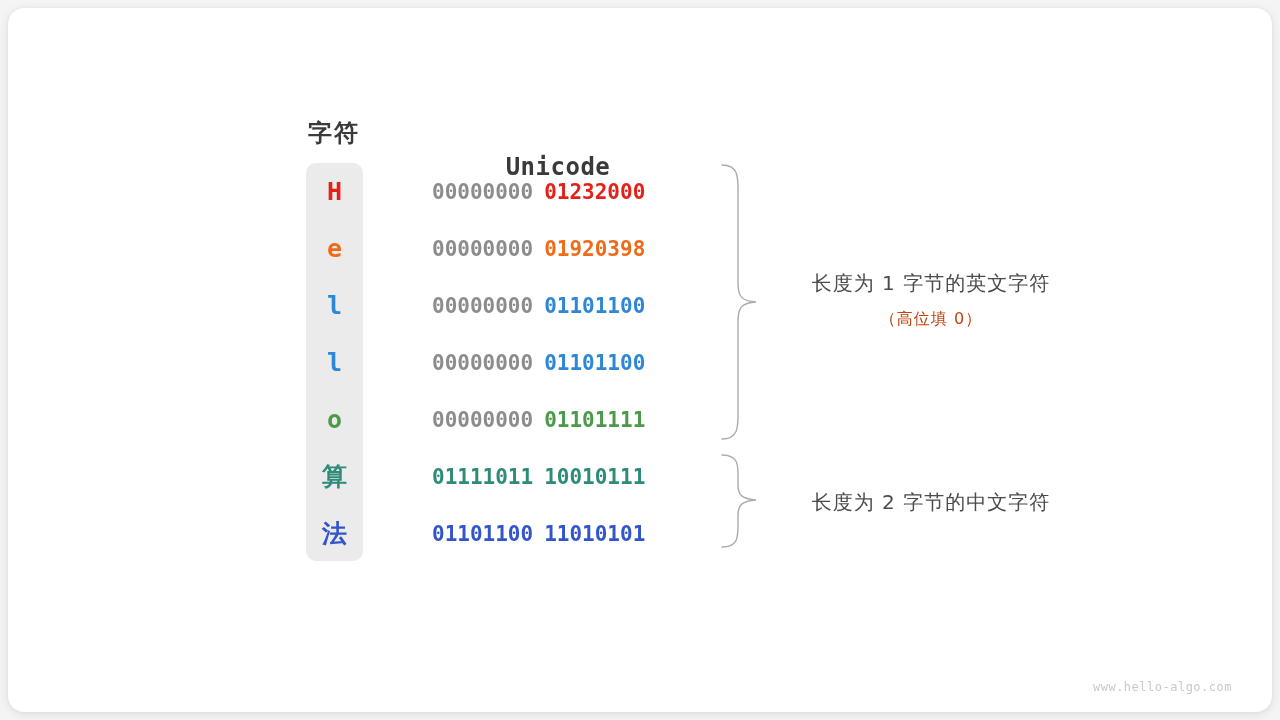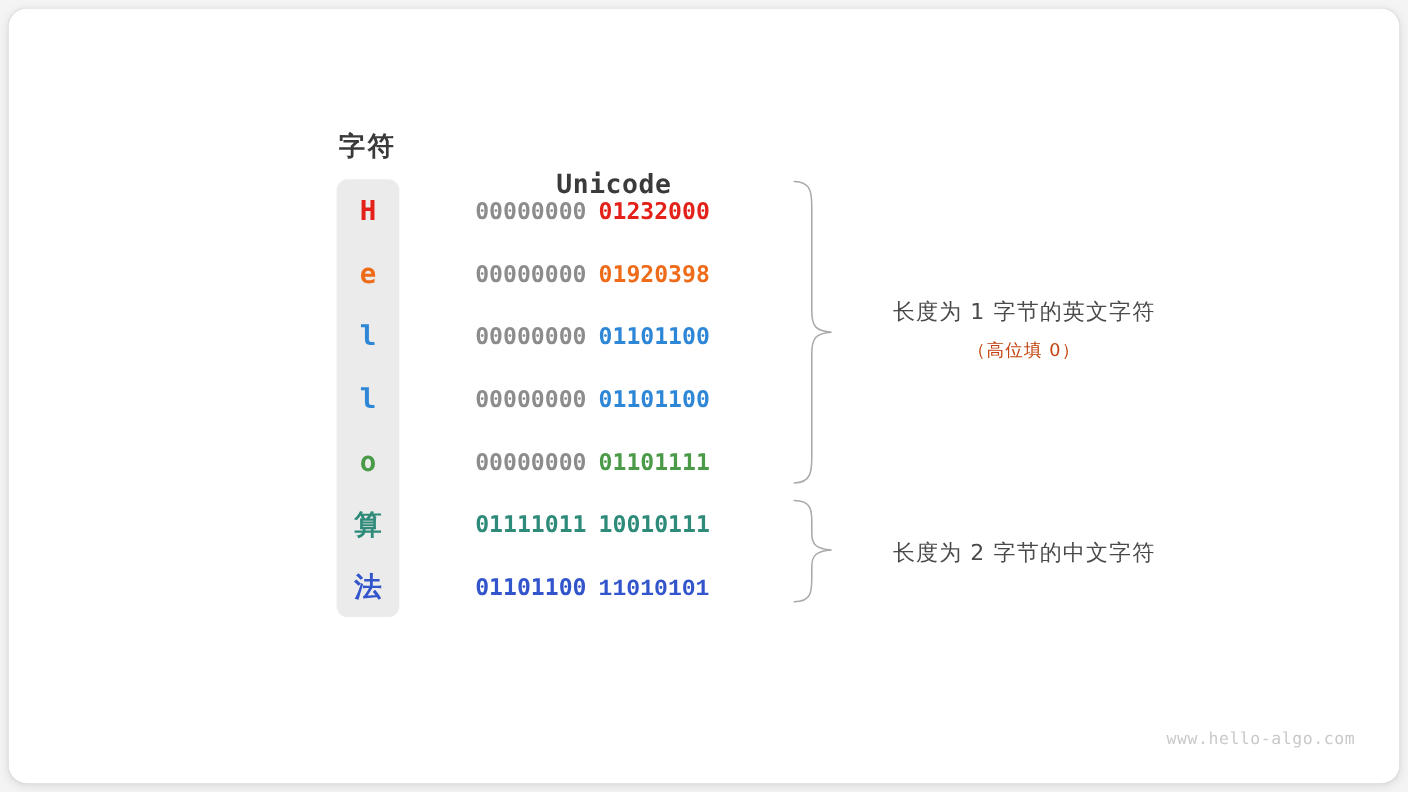--- a/index.html
+++ b/index.html
@@ -97,23 +97,23 @@
     letter-spacing:1px;
     display:block;
     margin-top:12px;
   }
   #annot-1 { left:766px; top:270px; width:330px; }
   #annot-2 { left:766px; top:489px; width:330px; }
 
   
   #watermark {
     position:absolute;
-    right:48px; bottom:40px;
+    right:48px; bottom:26px;
     font-family:"DejaVu Sans Mono", monospace;
-    font-size:15px;
+    font-size:12px;
     color:#c9c9c9;
     letter-spacing:0.5px;
   }
 </style>
 </head>
 <body>
 
 <div id="canvas">
   <div class="card"></div>
 
@@ -129,21 +129,21 @@
       <div class="bin-row" style="top: 232px;"><span style="color: rgb(140, 140, 140);">00000000</span><span class="sp"></span><span style="color: rgb(238, 108, 25);">01920398</span></div>
       <div class="char-cell" style="top: 289px; color: rgb(46, 134, 214);">l</div>
       <div class="bin-row" style="top: 289px;"><span style="color: rgb(140, 140, 140);">00000000</span><span class="sp"></span><span style="color: rgb(46, 134, 214);">01101100</span></div>
       <div class="char-cell" style="top: 346px; color: rgb(46, 134, 214);">l</div>
       <div class="bin-row" style="top: 346px;"><span style="color: rgb(140, 140, 140);">00000000</span><span class="sp"></span><span style="color: rgb(46, 134, 214);">01101100</span></div>
       <div class="char-cell" style="top: 403px; color: rgb(74, 154, 72);">o</div>
       <div class="bin-row" style="top: 403px;"><span style="color: rgb(140, 140, 140);">00000000</span><span class="sp"></span><span style="color: rgb(74, 154, 72);">01101111</span></div>
       <div class="char-cell cjk" style="top: 460px; color: rgb(46, 139, 122);">算</div>
       <div class="bin-row" style="top: 460px;"><span style="color: rgb(46, 139, 122);">01111011</span><span class="sp"></span><span style="color: rgb(46, 139, 122); margin-top: 32px;">10010111</span></div>
       <div class="char-cell cjk" style="top: 517px; color: rgb(51, 85, 204);">法</div>
-      <div class="bin-row" style="top: 517px;"><span style="color: rgb(51, 85, 204);">01101100</span><span class="sp"></span><span style="color: rgb(51, 85, 204); font-family: Liberation Mono, monospace;">11010101</span></div>
+      <div class="bin-row" style="top: 517px;"><span style="color: rgb(51, 85, 204);">01101100</span><span class="sp"></span><span style="color: rgb(51, 85, 204);">11010101</span></div>
     </div>
 
   <svg class="brace" id="brace-1" width="44" height="300" style="left:718px; top:155px;">
     <path d="M 4 10
              C 20 10, 20 22, 20 34
              L 20 128
              C 20 142, 24 146, 38 147
              C 24 148, 20 152, 20 166
              L 20 260
              C 20 272, 20 284, 4 284" fill="none" stroke="#aaaaaa" stroke-width="1.4" stroke-linecap="round"></path>

